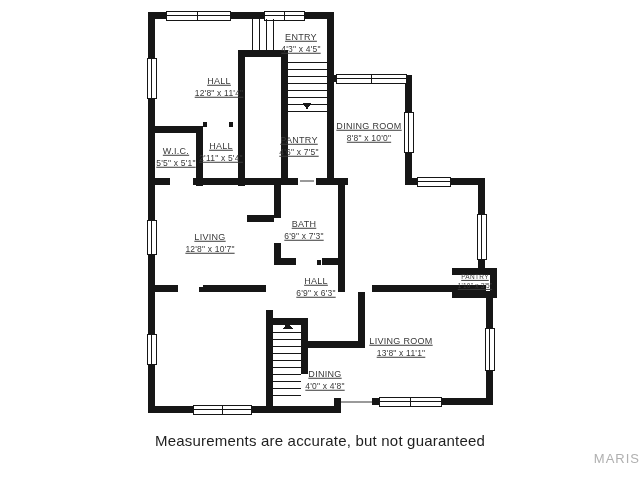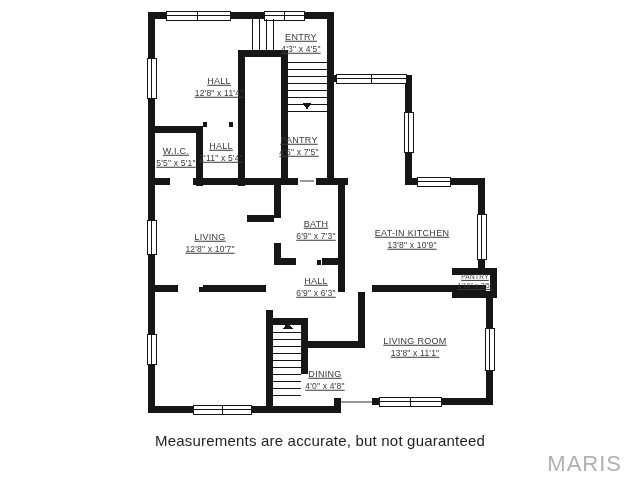--- a/index.html
+++ b/index.html
@@ -7,21 +7,21 @@
          font-family:"Liberation Sans",sans-serif;}
   .plan-svg{position:absolute;left:0;top:0;}
   .room-label{position:absolute;transform:translate(-50%,-50%);text-align:center;
               color:#3a3a3a;line-height:1.4;white-space:nowrap;pointer-events:none;text-decoration:underline;}
   .room-label .nm{font-size:9px;letter-spacing:.3px;}
   .room-label .dm{font-size:8.5px;letter-spacing:.2px;}
   .room-label.tiny .nm{font-size:6.5px;}
   .room-label.tiny .dm{font-size:6.5px;}
   .caption{position:absolute;left:0;right:0;top:432px;text-align:center;
            font-size:15px;font-weight:500;color:#1f1f1f;letter-spacing:.2px;}
-  .watermark{position:absolute;right:18px;top:451px;font-size:22px;color:#b0b0b0;
+  .watermark{position:absolute;right:0;top:451px;font-size:13px;color:#b0b0b0;
              letter-spacing:1px;}
 </style>
 </head>
 <body>
 
 <div class="stage">
 
   <svg class="plan-svg" width="640" height="480" viewBox="0 0 640 480" shape-rendering="crispEdges">
 
     <g fill="#161616">
@@ -154,56 +154,56 @@
   </svg>
 
   <div class="room-label" style="left:219px;top:87px">
     <div class="nm">HALL</div>
     <div class="dm">12'8" x 11'4"</div>
   </div>
   <div class="room-label" style="left:301px;top:43px">
     <div class="nm">ENTRY</div>
     <div class="dm">4'3" x 4'5"</div>
   </div>
+  <div class="room-label" style="left:369px;top:132px">
+    <div class="nm">DINING ROOM</div>
+    <div class="dm">8'8" x 10'0"</div>
+  </div>
   <div class="room-label" style="left:299px;top:146px">
     <div class="nm">PANTRY</div>
     <div class="dm">4'6" x 7'5"</div>
   </div>
   <div class="room-label" style="left:176px;top:157px">
     <div class="nm">W.I.C.</div>
     <div class="dm">5'5" x 5'1"</div>
   </div>
   <div class="room-label" style="left:221px;top:152px">
     <div class="nm">HALL</div>
     <div class="dm">2'11" x 5'4"</div>
   </div>
   <div class="room-label" style="left:210px;top:243px">
     <div class="nm">LIVING</div>
     <div class="dm">12'8" x 10'7"</div>
   </div>
-  <div class="room-label" style="left:316px;top:230px">
+  <div class="room-label" style="left:304px;top:230px">
     <div class="nm">BATH</div>
     <div class="dm">6'9" x 7'3"</div>
-  </div>
-  <div class="room-label" style="left:412px;top:239px">
-    <div class="nm">EAT-IN KITCHEN</div>
-    <div class="dm">13'8" x 10'9"</div>
   </div>
   <div class="room-label" style="left:316px;top:287px">
     <div class="nm">HALL</div>
     <div class="dm">6'9" x 6'3"</div>
   </div>
   <div class="room-label tiny" style="left:475px;top:281px">
     <div class="nm">PANTRY</div>
     <div class="dm">1'10" x 3'5"</div>
   </div>
   <div class="room-label" style="left:325px;top:380px">
     <div class="nm">DINING</div>
     <div class="dm">4'0" x 4'8"</div>
   </div>
-  <div class="room-label" style="left:415px;top:347px">
+  <div class="room-label" style="left:401px;top:347px">
     <div class="nm">LIVING ROOM</div>
     <div class="dm">13'8" x 11'1"</div>
   </div>
 
   <div class="caption">Measurements are accurate, but not guaranteed</div>
   <div class="watermark">MARIS</div>
 </div>
 
 </body></html>

